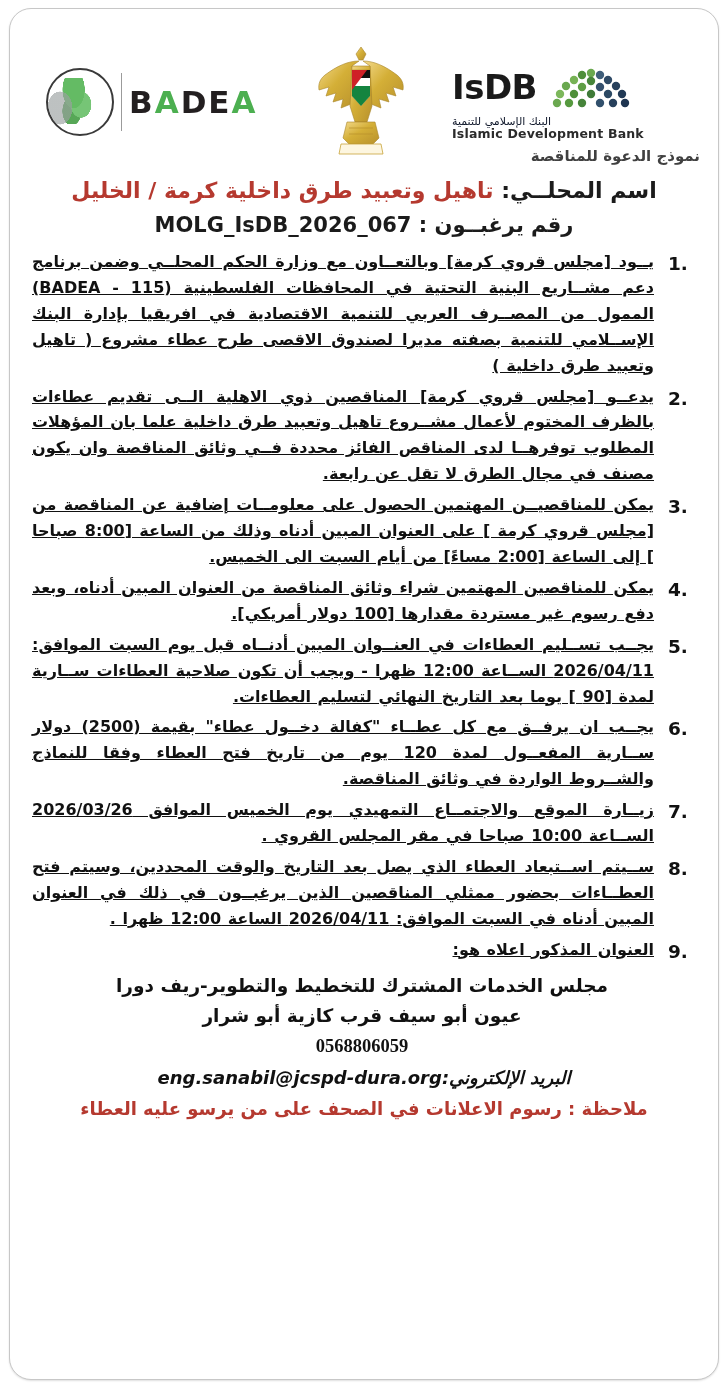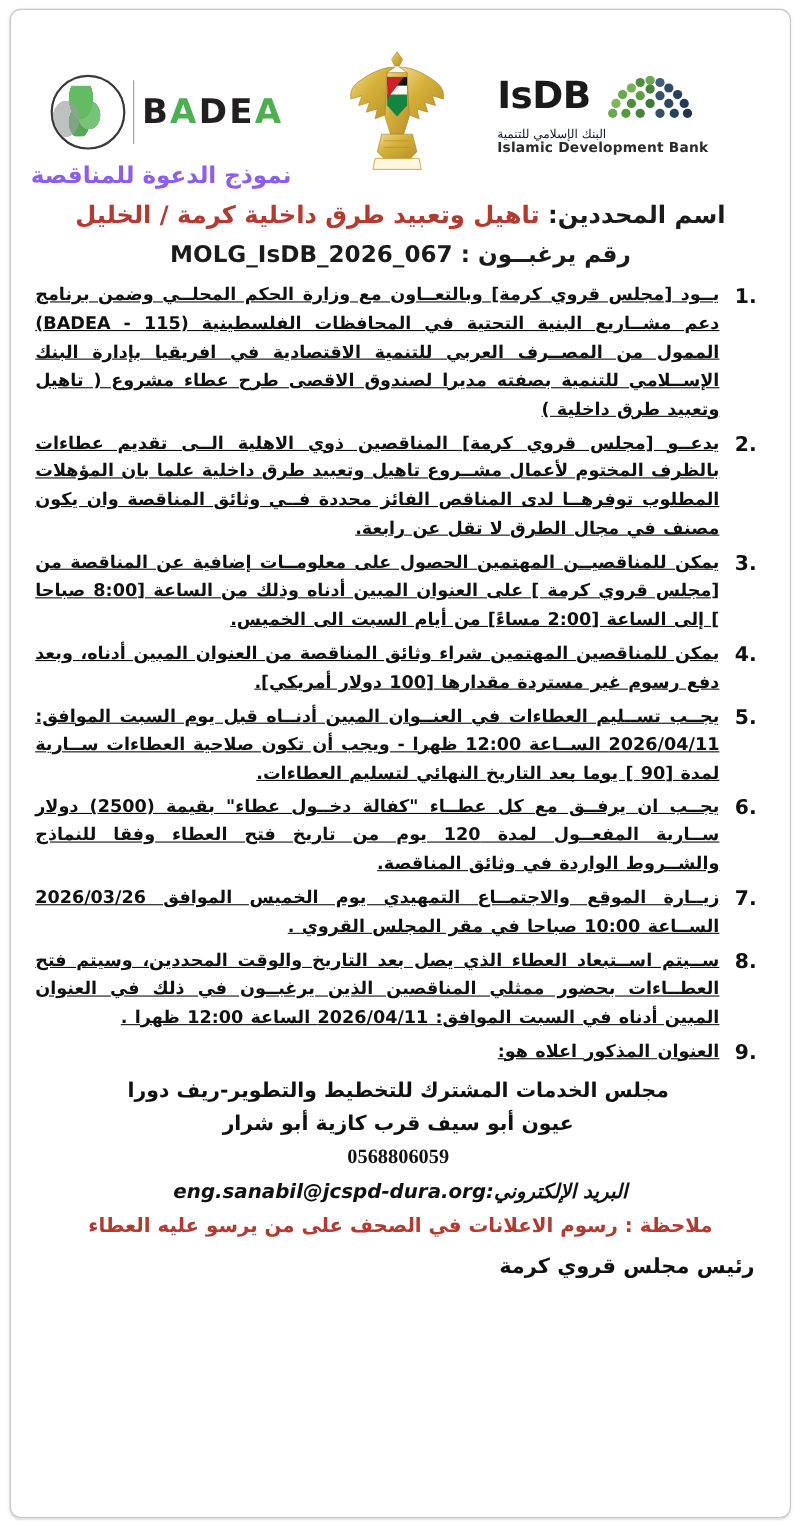--- a/index.html
+++ b/index.html
@@ -16,21 +16,21 @@
   }
 
   .page {
     position: relative;
     box-sizing: border-box;
     width: 710px;
     height: 1372px;
     margin: 8px auto 0 auto;
     background: #ffffff;
     border: 1px solid #c7c7c7;
-    border-radius: 10px;
+    border-radius: 22px;
     box-shadow: 0 1px 2px rgba(0,0,0,0.13);
     padding: 0 18px 0 18px;
     overflow: hidden;
   }
 
   
   .logo-strip {
     display: flex;
     align-items: center;
     justify-content: space-between;
@@ -138,24 +138,24 @@
     margin-top: 1px;
     font-size: 12.5px;
     font-weight: 700;
     color: #2b2b2b;
     letter-spacing: .2px;
     font-family: "DejaVu Sans", sans-serif;
   }
 
   
   .doc-title {
-    text-align: left;
-    font-size: 21px;
-    font-weight: 700;
-    color: #8b5cf6;
+    text-align: right;
+    font-size: 15px;
+    font-weight: 700;
+    color: #404040;
     margin: 10px 0 0 0;
     letter-spacing: 0;
   }
   .tender-name {
     text-align: center;
     font-size: 22px;
     font-weight: 700;
     color: #1b1b1b;
     margin: 13px 0 0 0;
   }
@@ -334,21 +334,21 @@
       </div>
       <div class="isdb-ar">البنك الإسلامي للتنمية</div>
       <div class="isdb-en">Islamic Development Bank</div>
     </div>
 
   </div>
 
   <div class="doc-title">نموذج الدعوة للمناقصة</div>
 
   <div class="tender-name">
-    <span>اسم المحددين:</span>
+    <span>اسم المحلــي:</span>
     <span class="red">تاهيل وتعبيد طرق داخلية كرمة / الخليل</span>
   </div>
 
   <div class="tender-no">
     <span>رقم يرغبــون :</span>
     <span class="num">MOLG_IsDB_2026_067</span>
   </div>
 
   <div class="clauses">
 
@@ -404,18 +404,14 @@
     <div class="addr-line">عيون أبو سيف قرب كازية أبو شرار</div>
     <div class="addr-line addr-phone">0568806059</div>
   </div>
 
   <div class="email-line">
     <span>البريد الإلكتروني:</span><span class="mail">eng.sanabil@jcspd-dura.org</span>
   </div>
 
   <div class="note">ملاحظة : رسوم الاعلانات في الصحف على من يرسو عليه العطاء</div>
 
-  <div class="signature">
-    <div class="sig-line">رئيس مجلس قروي كرمة</div>
-
-  </div>
 
 </div>
 
 </body></html>

